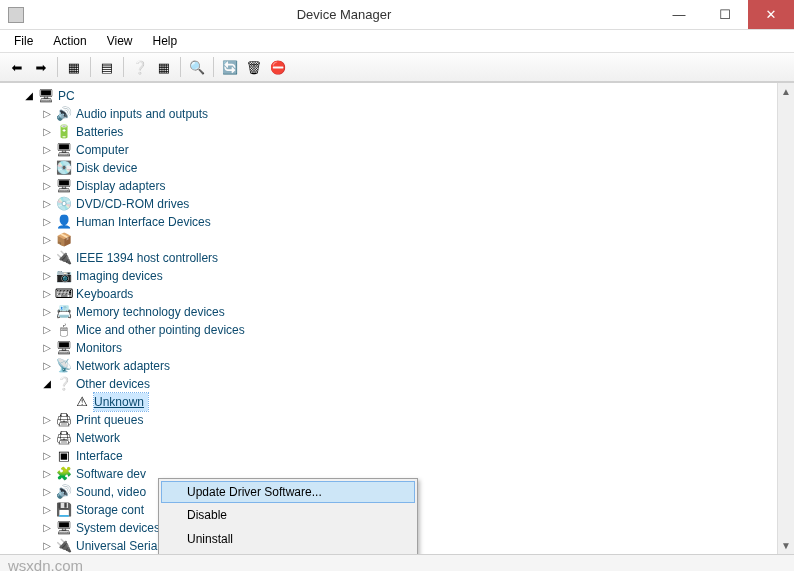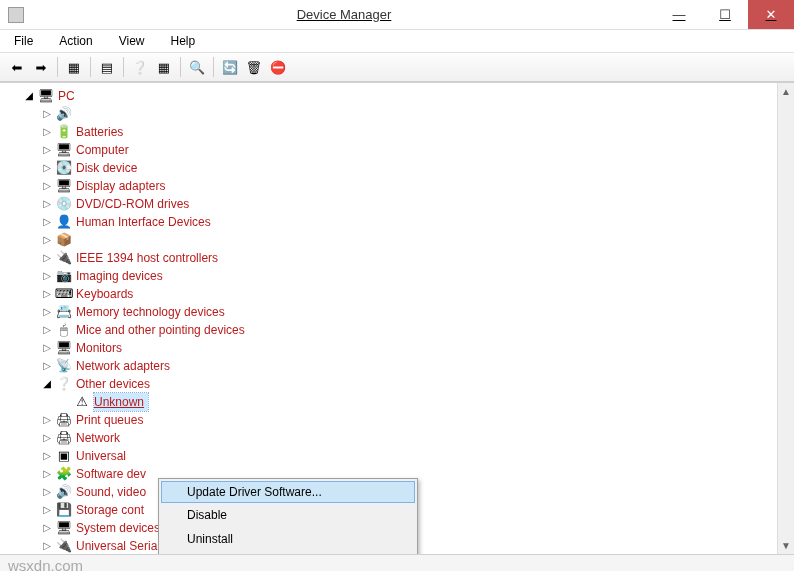--- a/index.html
+++ b/index.html
@@ -1,34 +1,34 @@
 <!DOCTYPE html>
 <html><head>
 <meta charset="utf-8">
 <style>
 * { box-sizing: border-box; margin: 0; padding: 0; }
 body { font-family: "Segoe UI", Tahoma, sans-serif; font-size: 12px; background: #fff; width: 794px; height: 571px; overflow: hidden; position: relative; }
-.titlebar { height: 30px; background: #fff; display: flex; align-items: center; border-bottom: 1px solid #ddd; text-decoration: underline; }
+.titlebar { height: 30px; background: #fff; display: flex; align-items: center; border-bottom: 1px solid #ddd; }
 .title-icon { width: 16px; height: 16px; margin: 0 8px; background: #d4d4d4; border: 1px solid #999; }
 .title-text { flex: 1; text-align: center; font-size: 13px; color: #333; }
 .win-buttons { display: flex; height: 100%; }
 .win-btn { width: 46px; display: flex; align-items: center; justify-content: center; font-size: 13px; color: #333; }
 .win-btn.close { background: #c75050; color: #fff; }
-.menubar { height: 22px; display: flex; align-items: center; padding: 0 6px; gap: 10px; background: #fff; }
+.menubar { height: 22px; display: flex; align-items: center; padding: 0 6px; gap: 4px; background: #fff; }
 .menu-item { padding: 2px 8px; color: #000; cursor: default; }
 .toolbar { height: 30px; border-top: 1px solid #e0e0e0; border-bottom: 1px solid #d0d0d0; display: flex; align-items: center; padding: 0 6px; gap: 2px; background: linear-gradient(#fdfdfd,#f0f0f0); }
 .tb-btn { width: 22px; height: 22px; display: flex; align-items: center; justify-content: center; border: 1px solid transparent; font-size: 13px; }
 .tb-sep { width: 1px; height: 20px; background: #ccc; margin: 0 3px; }
 .tree-area { position: relative; height: 472px; overflow: hidden; border-top: 1px solid #d0d0d0; background: #fff; }
 .tree { padding: 4px 0 4px 6px; line-height: 18px; }
 .row { display: flex; align-items: center; height: 18px; white-space: nowrap; }
 .expander { width: 14px; text-align: center; color: #666; font-size: 10px; cursor: default; }
 .expander.open { color: #000; }
 .icon { width: 16px; height: 16px; margin: 0 4px 0 2px; display: flex; align-items: center; justify-content: center; font-size: 13px; }
-.label { color: #b91c1c; padding-right: 4px; }
+.label { color: #0c4a6e; padding-right: 4px; }
 .label.sel { background: #cde8ff; outline: 1px dotted #7eb4ea; text-decoration: underline; }
 .indent1 { padding-left: 16px; }
 .indent2 { padding-left: 34px; }
 .indent3 { padding-left: 52px; }
 .scrollbar { position: absolute; right: 0; top: 0; bottom: 0; width: 17px; background: #f0f0f0; border-left: 1px solid #ddd; }
 .sb-btn { height: 17px; display:flex; align-items:center; justify-content:center; color:#666; font-size:10px; }
 .statusbar { height: 22px; border-top: 1px solid #d0d0d0; display: flex; align-items: center; padding: 0 8px; color: #333; background: #f5f5f5; justify-content: space-between; }
 .watermark { color: #aaa; font-size: 15px; }
 .context-menu { position: absolute; left: 158px; top: 395px; width: 260px; background: #f0f0f0; border: 1px solid #a0a0a0; box-shadow: 2px 2px 4px rgba(0,0,0,.25); padding: 2px; }
 .cm-item { height: 22px; display: flex; align-items: center; padding: 12px 26px; color: #000; }
@@ -76,20 +76,21 @@
 <div class="tree-area">
   <div class="tree" id="tree">
       <div class="row indent1">
         <span class="expander open">◢</span>
         <span class="icon">🖥</span>
         <span class="label">PC</span>
       </div>
       <div class="row indent2">
         <span class="expander">▷</span>
         <span class="icon">🔊</span>
+        <span class="label">Audio inputs and outputs</span>
       </div>
       <div class="row indent2">
         <span class="expander">▷</span>
         <span class="icon">🔋</span>
         <span class="label">Batteries</span>
       </div>
       <div class="row indent2">
         <span class="expander">▷</span>
         <span class="icon">🖥</span>
         <span class="label">Computer</span>
@@ -169,21 +170,21 @@
         <span class="label">Print queues</span>
       </div>
       <div class="row indent2">
         <span class="expander">▷</span>
         <span class="icon">🖨</span>
         <span class="label">Network</span>
       </div>
       <div class="row indent2">
         <span class="expander">▷</span>
         <span class="icon">▣</span>
-        <span class="label">Universal</span>
+        <span class="label">Interface</span>
       </div>
       <div class="row indent2">
         <span class="expander">▷</span>
         <span class="icon">🧩</span>
         <span class="label">Software dev</span>
       </div>
       <div class="row indent2">
         <span class="expander">▷</span>
         <span class="icon">🔊</span>
         <span class="label">Sound, video</span>

